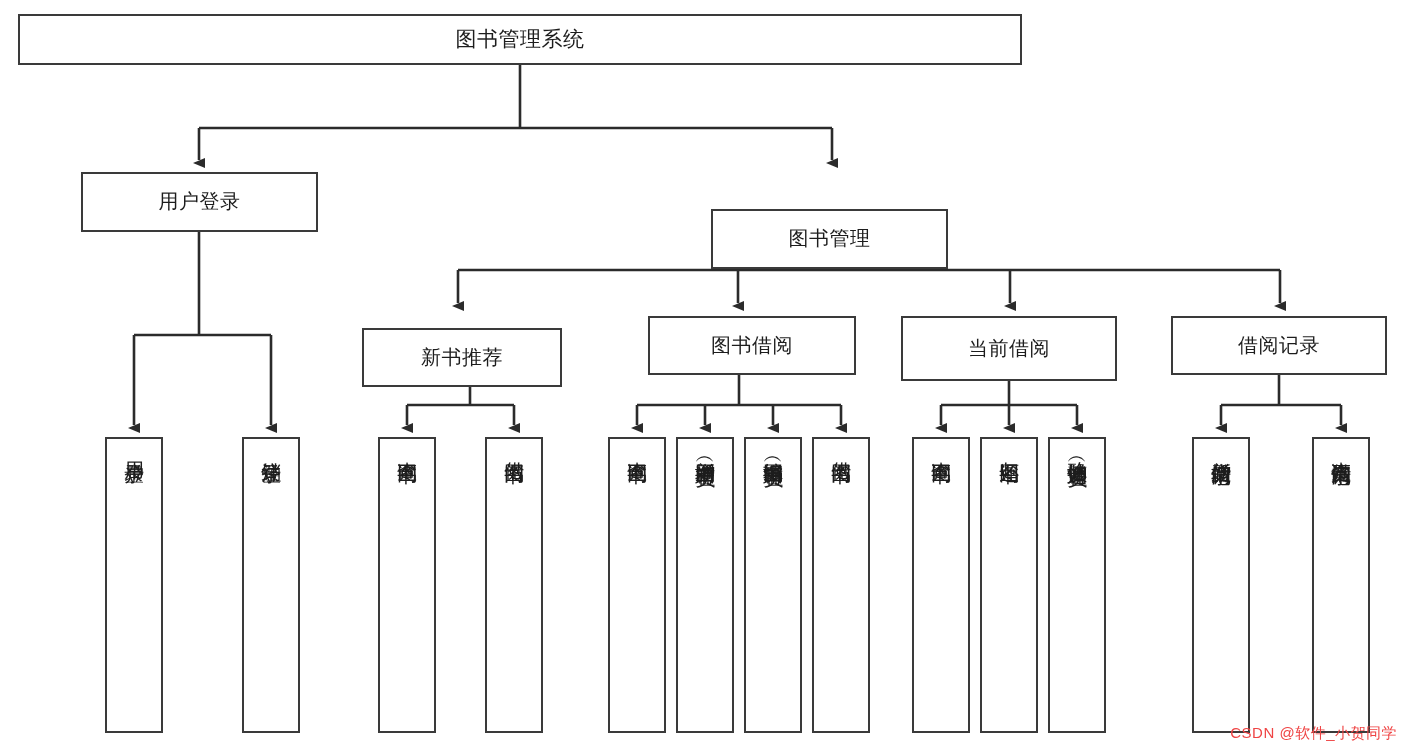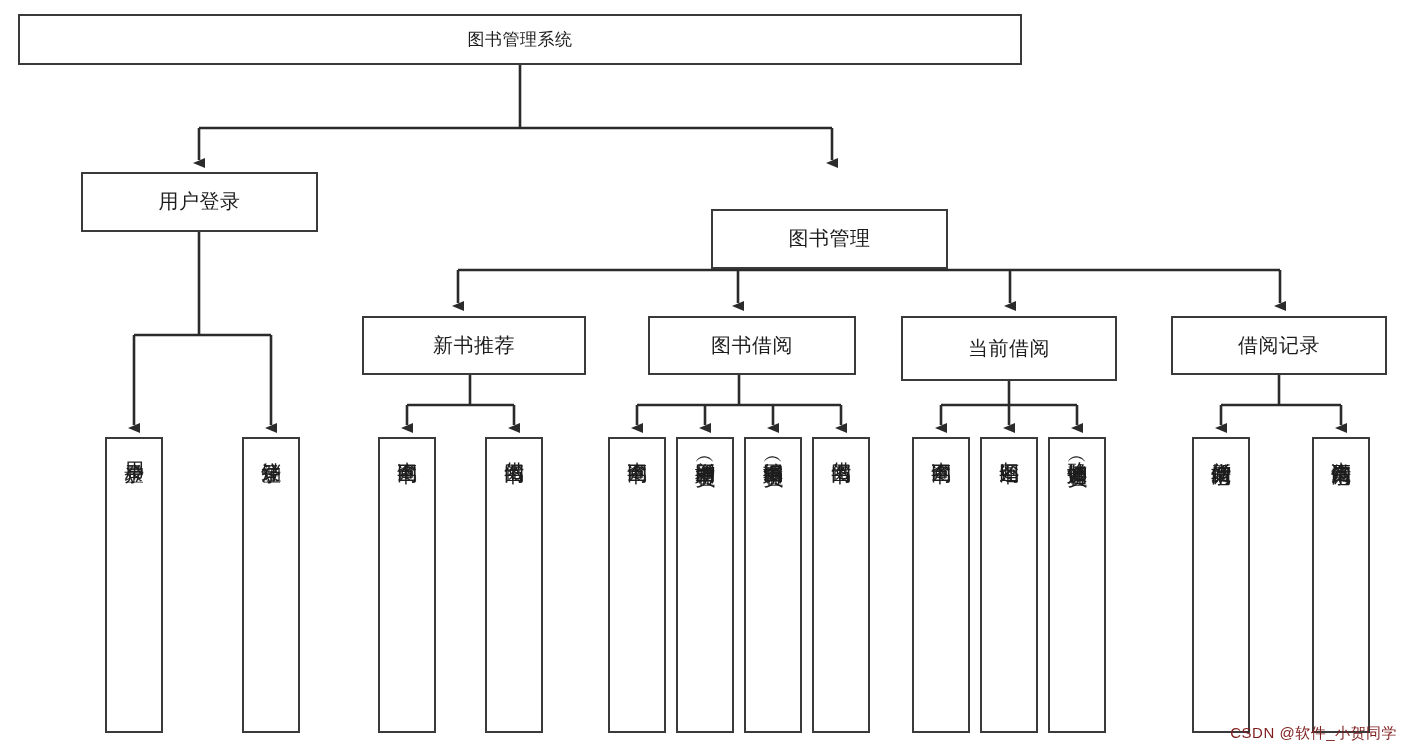--- a/index.html
+++ b/index.html
@@ -31,41 +31,41 @@
     z-index:2;
   }
   .node .lbl{
     font-size:20px;
     line-height:1.28;
     letter-spacing:.5px;
     color:#1d1d1d;
     white-space:nowrap;
     text-align:center;
   }
-  .node.root .lbl{font-size:17px;}
+  .node.root .lbl{font-size:21px;}
   .node.vert{
     align-items:flex-start;
     justify-content:center;
     padding-top:7px;
   }
   .node.vert .lbl{
     writing-mode:vertical-rl;
     text-orientation:upright;
     font-size:20px;
     line-height:1.18;
     letter-spacing:1px;
     white-space:normal;
     max-height:285px;
   }
   #watermark{
     position:absolute;
     right:8px;
     bottom:4px;
     font-size:15px;
-    color:#7f1d1d;
+    color:#ef4444;
     letter-spacing:.5px;
     z-index:5;
     white-space:nowrap;
   }
 </style>
 </head>
 <body>
 
 <div id="canvas">
 
@@ -123,21 +123,21 @@
     <span class="lbl">图书管理系统</span>
   </div>
 
   <div class="node" style="left:81px; top:172px; width:237px; height:60px;">
     <span class="lbl">用户登录</span>
   </div>
   <div class="node" style="left:711px; top:172px; width:237px; height:60px;margin-top:37px;">
     <span class="lbl">图书管理</span>
   </div>
 
-  <div class="node" style="left:362px; top:316px; width:224px; height:59px;">
+  <div class="node" style="left:362px; top:328px; width:200px; height:59px;">
     <span class="lbl">新书推荐</span>
   </div>
   <div class="node" style="left:648px; top:316px; width:208px; height:59px;">
     <span class="lbl">图书借阅</span>
   </div>
   <div class="node" style="left:901px; top:316px; width:216px; height:65px;">
     <span class="lbl">当前借阅</span>
   </div>
   <div class="node" style="left:1171px; top:316px; width:216px; height:59px;">
     <span class="lbl">借阅记录</span>

